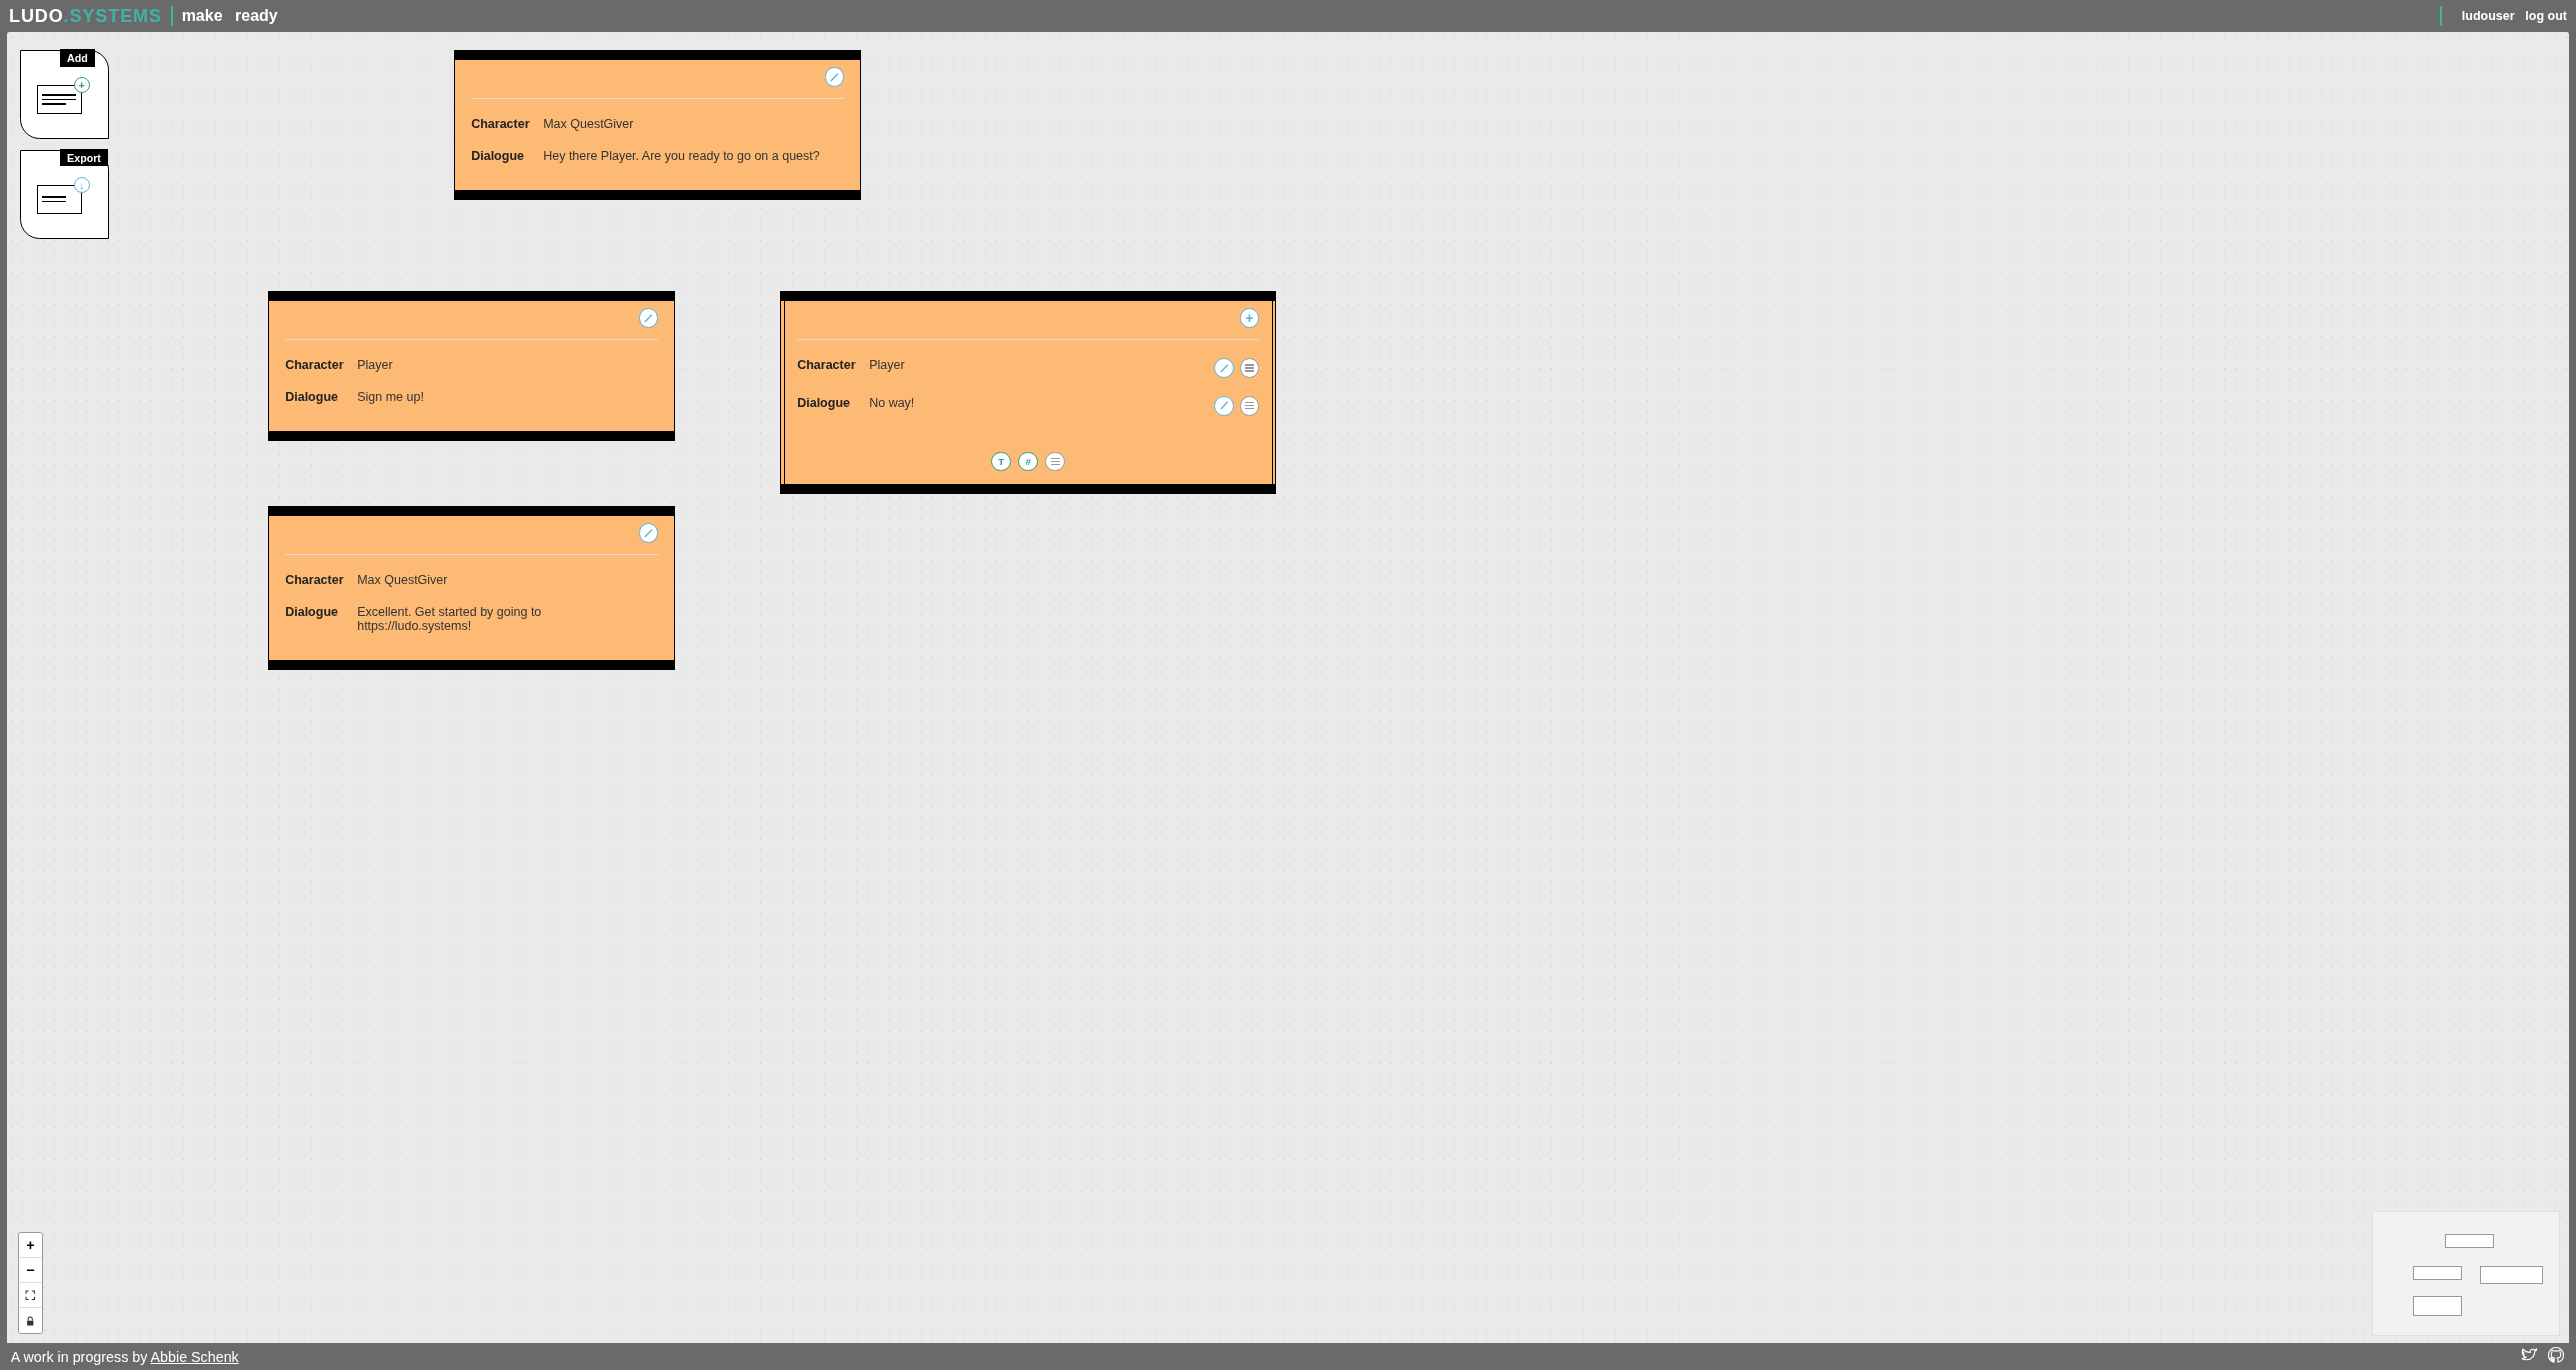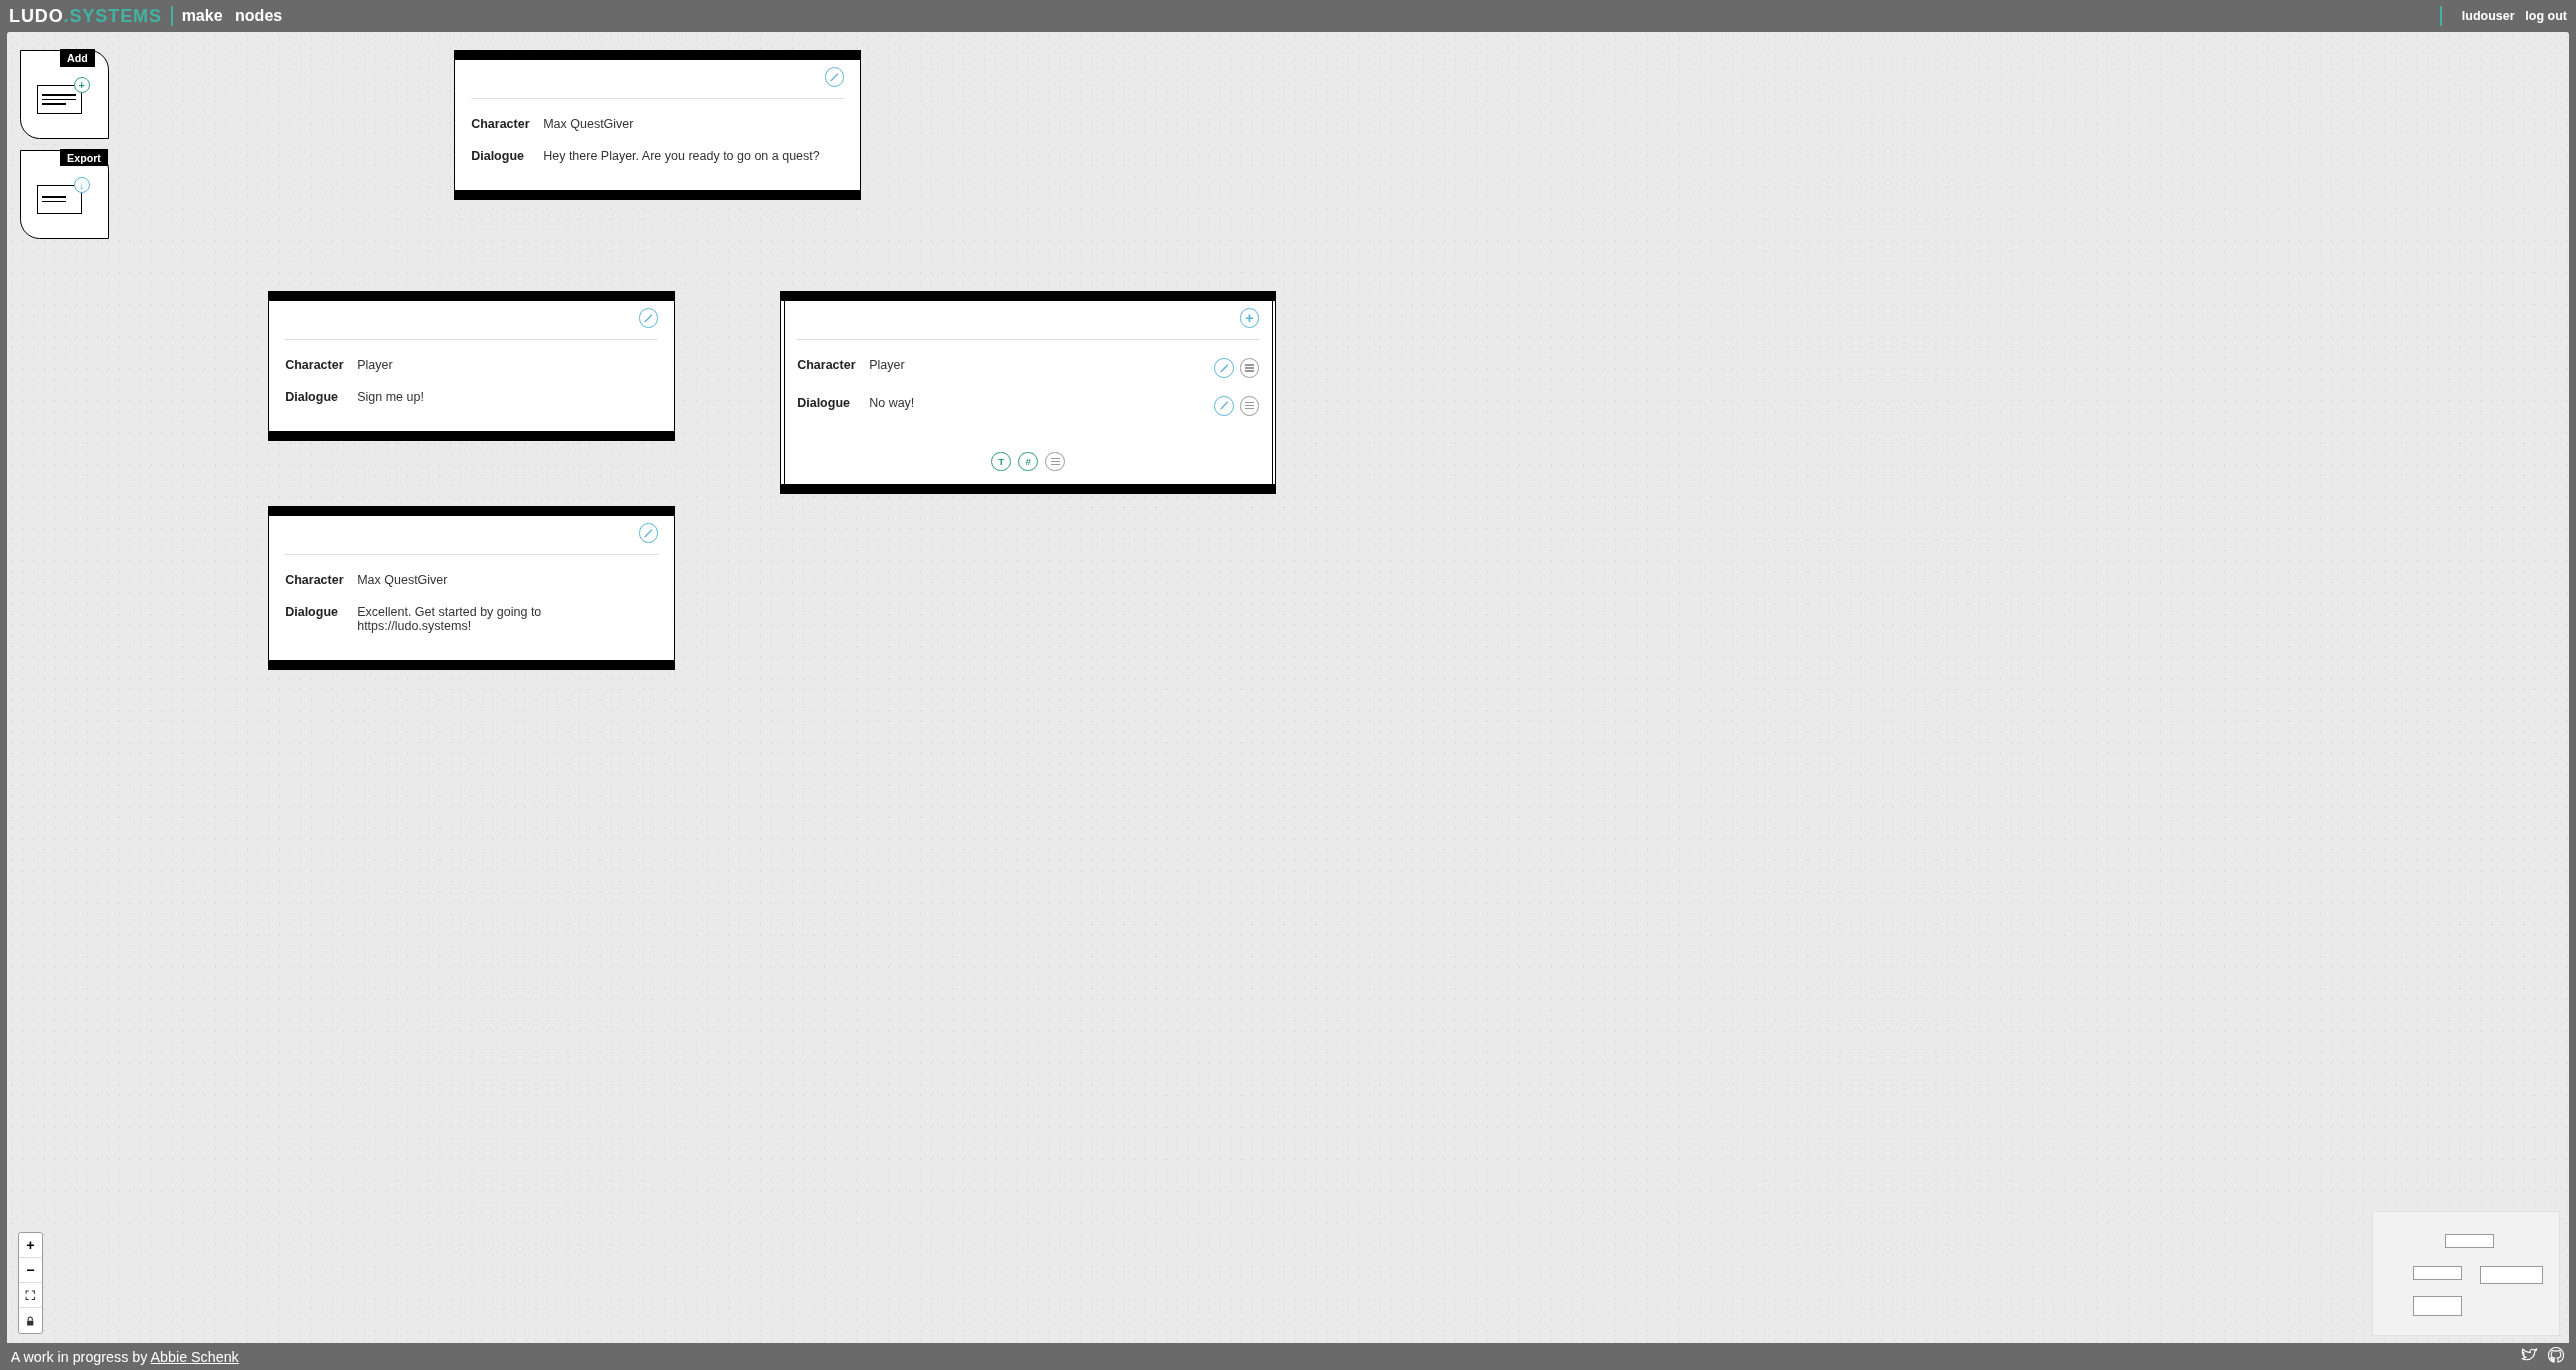--- a/index.html
+++ b/index.html
@@ -109,21 +109,21 @@
 }
 .minimap-node {
   position: absolute;
   border: 0.9px solid #999;
   background: #fff;
 }
 
 
 .node {
   position: absolute;
-  background: #ffffff;
+  background: #fdba74;
   border: 1.8px solid #000;
 }
 .node-bar-top, .node-bar-bottom {
   height: 9px; background: #000;
 }
 .node-header {
   height: 32px;
   border-bottom: 0.9px solid #ddd;
   margin: 7.2px 16px 0 16px;
   position: relative;
@@ -184,21 +184,21 @@
 </style>
 </head>
 <body>
 
 <div class="header">
   <span class="logo">
     <span>LUDO</span><span class="dot">.</span><span class="sys">SYSTEMS</span>
   </span>
   <div class="vsep"></div>
   <span class="nav-link">make</span>
-  <span class="nav-link">nodes</span>
+  <span class="nav-link">ready</span>
   <div class="spacer"></div>
   <div class="user-area">
     <div class="vsep"></div>
     <span class="user-name">ludouser</span>
     <span class="logout">log out</span>
   </div>
 </div>
 
 <div class="canvas-wrap">
   <div class="dotgrid"></div>

